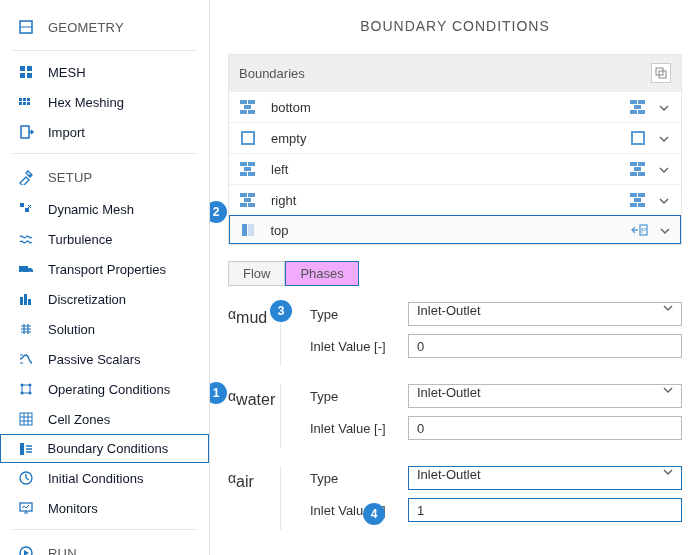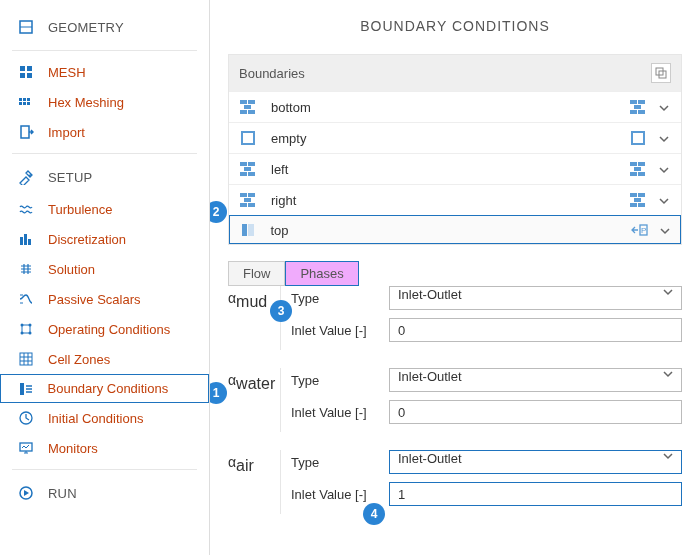--- a/index.html
+++ b/index.html
@@ -1,46 +1,46 @@
 <!DOCTYPE html>
 <html><head>
 <meta charset="utf-8">
 <style>
 * { box-sizing: border-box; margin: 0; padding: 0; }
 body { font-family: "Segoe UI", Arial, sans-serif; font-size: 13px; color: #333; background: #fff; width: 700px; height: 555px; overflow: hidden; }
 .app { display: flex; height: 100%; border-radius: 10px; }
 .sidebar { width: 210px; border-right: 1px solid #ddd; padding: 10px 0; overflow-y: auto; }
 .side-group-header { display: flex; align-items: center; padding: 9px 18px; font-weight: 500; color: #555; letter-spacing: 0.2px; }
-.side-item { display: flex; align-items: center; padding: 7px 18px; color: #c2410c; cursor: pointer; position: relative; }
+.side-item { display: flex; align-items: center; padding: 7px 18px; color: #0f172a; cursor: pointer; position: relative; }
 .side-item.active { border: 1.5px solid #1e73be; background: #fff; padding: 5.5px 16.5px; }
 .side-icon { width: 16px; height: 16px; margin-right: 14px; display: flex; align-items: center; justify-content: center; color: #1e73be; flex-shrink: 0; }
 .side-icon svg { width: 16px; height: 16px; }
 .side-div { height: 1px; background: #e6e6e6; margin: 6px 12px; }
 .main { flex: 1; padding: 0 18px 18px 18px; overflow-y: auto; position: relative; }
 .main-title { text-align: center; font-weight: 400; color: #555; letter-spacing: 1px; margin: 18px 0 20px 0; font-size: 14px; }
 .boundaries-card { border: 1px solid #e6e6e6; }
 .boundaries-header { display: flex; align-items: center; justify-content: space-between; background: #efefef; padding: 8px 10px; color: #555; font-weight: 500; gap: 36px; }
 .copy-icon { width: 20px; height: 20px; display: flex; align-items: center; justify-content: center; border: 1px solid #ccc; background: #fff; }
 .boundary-row { display: flex; align-items: flex-end; padding: 7px 10px; border-top: 1px solid #eee; }
 .boundary-row.active { border: 1.5px solid #1e73be; background: #fafafa; padding: 5.5px 8.5px; }
 .b-icon { width: 18px; height: 16px; margin-right: 14px; display: flex; align-items: center; justify-content: center; }
 .b-label { flex: 1; color: #333; }
 .b-type-icon { width: 18px; height: 16px; margin-right: 10px; display: flex; align-items: center; justify-content: center; }
 .chevron { width: 14px; height: 14px; display: flex; align-items: center; justify-content: center; color: #666; }
-.tabs { display: flex; margin: 16px 0 0 0; }
+.tabs { display: flex; margin: 16px 0 16px 0; }
 .tab { padding: 4px 14px; border: 1px solid #ccc; background: #f4f4f4; color: #555; cursor: pointer; font-size: 13px; }
 .tab + .tab { border-left: none; }
 .tab.active { border: 1.5px solid #1e73be; background: #f0abfc; }
 .form-section { display: flex; margin-bottom: 18px; }
 .alpha-label { width: 52px; color: #333; padding-top: 4px; font-size: 14px; }
 .alpha-label sub { font-size: 16px; }
 .vsep { width: 1px; background: #e6e6e6; margin-right: 10px; }
 .form-fields { flex: 1; }
 .form-row { display: flex; align-items: center; margin-bottom: 8px; }
-.field-label { width: 98px; color: #333; font-size: 13px; }
+.field-label { width: 98px; color: #333; font-size: 13px; margin-left: 19px; }
 .select { flex: 1; height: 24px; border: 1px solid #bbb; display: flex; align-items: flex-start; padding: 0 8px; background: #fff; justify-content: space-between; }
 .select.highlight, .input.highlight { border: 1.5px solid #1e73be; }
 .input { flex: 1; height: 24px; border: 1px solid #bbb; padding: 0 8px; background: #fff; display: flex; align-items: center; }
 .badge { position: absolute; width: 22px; height: 22px; border-radius: 50%; background: #2a84d4; color: #fff; display: flex; align-items: center; justify-content: center; font-size: 12px; font-weight: 600; z-index: 10; }
 </style>
 </head>
 <body>
 
 <div class="app">
   <div class="sidebar">
@@ -92,24 +92,45 @@
       <span class="side-icon">
           <svg viewBox="0 0 16 16">
             <path d="M13 5l-1.5 1.5M2 14l6-6 3 3-6 6zM10 2l4 4-2 2-4-4z" fill="none" stroke="currentColor" stroke-width="1.3"></path>
           </svg>
         </span>
       <span>SETUP</span>
     </div>
     <div class="side-item">
       <span class="side-icon">
           <svg viewBox="0 0 16 16">
+            <rect x="2" y="2" width="4" height="4" fill="currentColor"></rect>
+            <rect x="7" y="7" width="4" height="4" fill="currentColor"></rect>
+            <path d="M10 4l3 3M13 4l-3 3" stroke="currentColor"></path>
+          </svg>
+        </span>
+      <span>Dynamic Mesh</span>
+    </div>
+    <div class="side-item">
+      <span class="side-icon">
+          <svg viewBox="0 0 16 16">
             <path d="M2 6c2-3 4 3 6 0s4 3 6 0M2 11c2-3 4 3 6 0s4 3 6 0" fill="none" stroke="currentColor" stroke-width="1.3"></path>
           </svg>
         </span>
       <span>Turbulence</span>
+    </div>
+    <div class="side-item">
+      <span class="side-icon">
+          <svg viewBox="0 0 16 16">
+            <rect x="1" y="5" width="9" height="6" fill="currentColor"></rect>
+            <path d="M10 7h3l2 2v2h-5z" fill="currentColor"></path>
+            <circle cx="4" cy="12" r="1.5" fill="#fff"></circle>
+            <circle cx="12" cy="12" r="1.5" fill="#fff"></circle>
+          </svg>
+        </span>
+      <span>Transport Properties</span>
     </div>
     <div class="side-item">
       <span class="side-icon">
           <svg viewBox="0 0 16 16">
             <rect x="2" y="6" width="3" height="8" fill="currentColor"></rect>
             <rect x="6" y="3" width="3" height="11" fill="currentColor"></rect>
             <rect x="10" y="8" width="3" height="6" fill="currentColor"></rect>
           </svg>
         </span>
       <span>Discretization</span>

